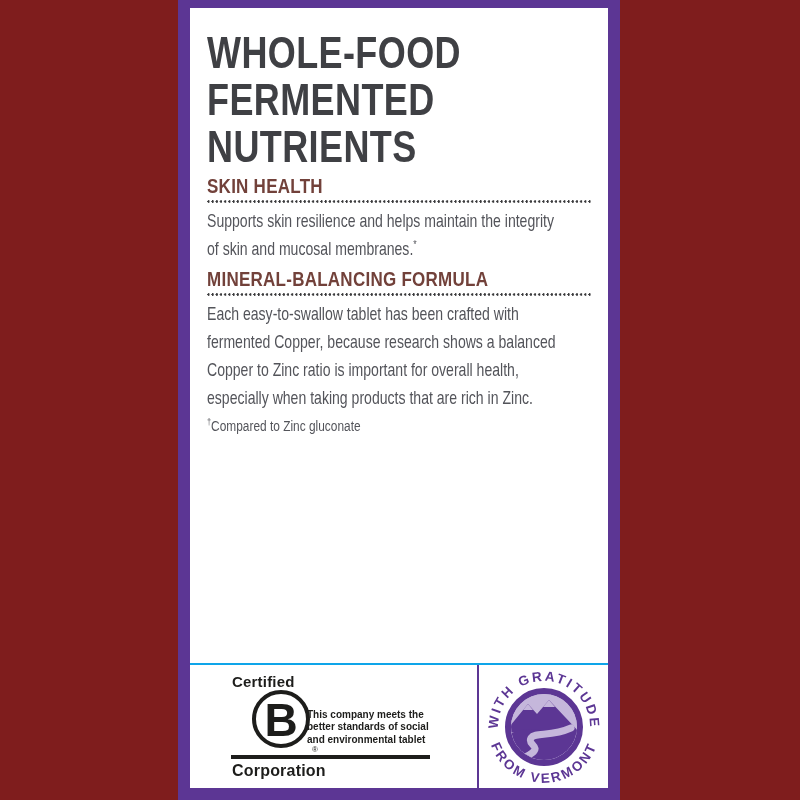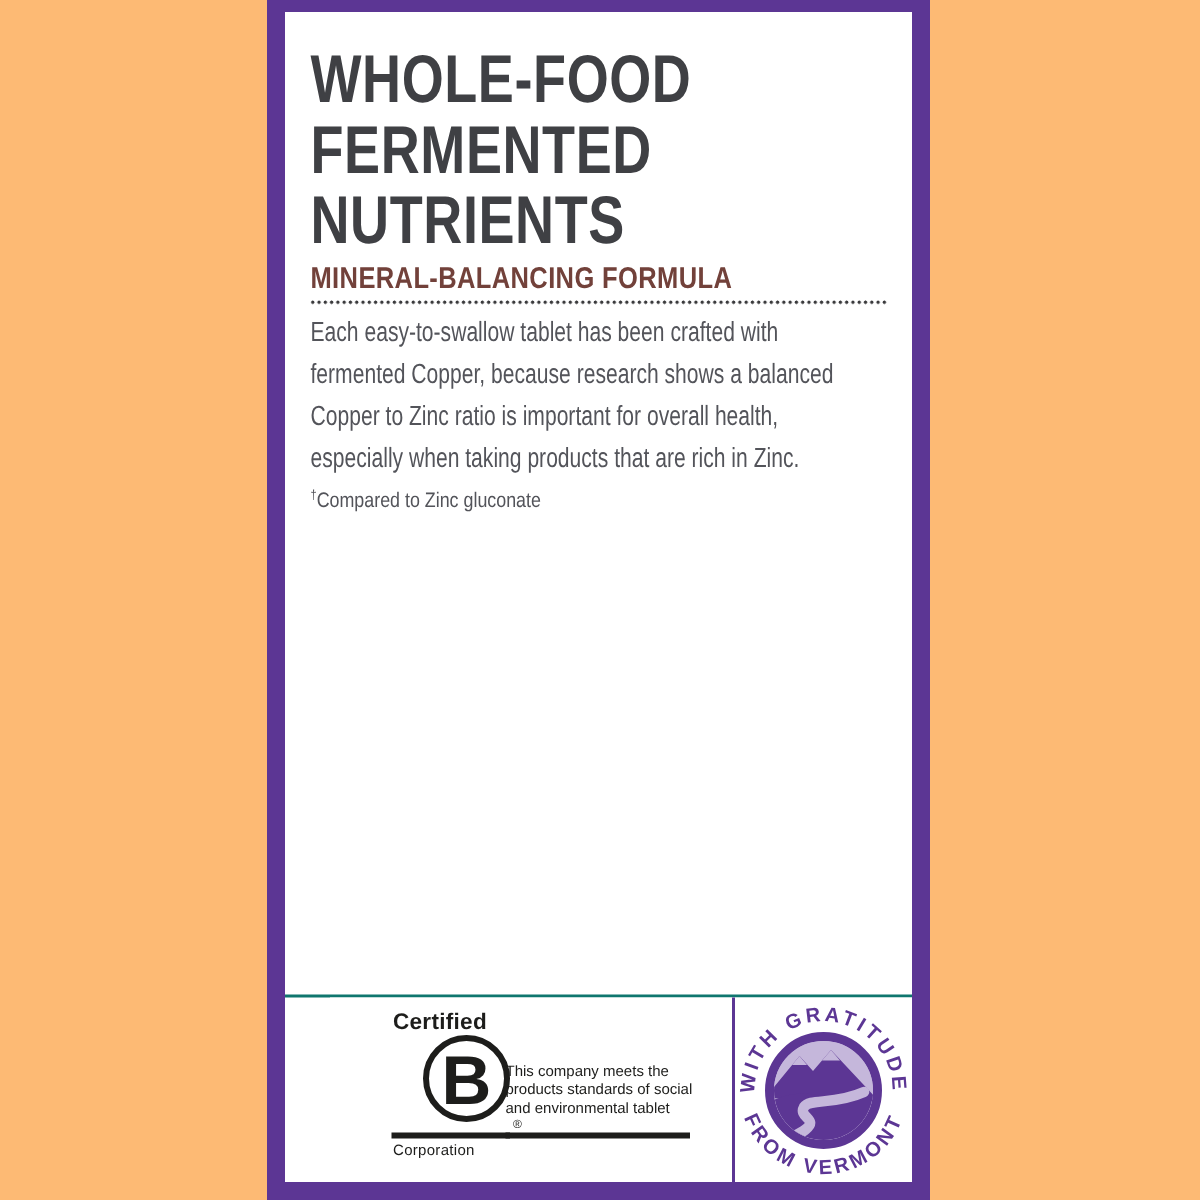--- a/index.html
+++ b/index.html
@@ -1,17 +1,17 @@
 <!DOCTYPE html>
 <html><head>
 <meta charset="utf-8">
 <style>
   * { margin:0; padding:0; box-sizing:border-box; }
   html,body { width:800px; height:800px; background:#ffffff; font-family:"Liberation Sans", sans-serif; }
-  .stage { position:relative; width:800px; height:800px; background:#fdba74; overflow:hidden; }
+  .stage { position:relative; width:800px; height:800px; background:#7f1d1d; overflow:hidden; }
 
   .label {
     position:absolute; left:178px; top:0; width:442px; height:800px;
     background:#fff;
     border-style:solid; border-color:#5c3694;
     border-width:8px 12px 12px 12px;
     display:flex; flex-direction:column;
   }
 
   .content { height:655px; padding:0 16px 0 17px; overflow:hidden; }
@@ -45,50 +45,58 @@
   }
   .body-line { white-space:nowrap; height:28px; }
   sup { font-size:62%; vertical-align:super; line-height:0; }
 
   .footnote {
     margin-top:6px;
     transform:scaleX(0.85); transform-origin:0 0;
     color:#53545a; font-size:14px; line-height:16px; white-space:nowrap;
   }
 
-  .bottom { height:125px; border-top:2px solid #0f766e; display:flex;padding-left:30px; }
+  .bottom { height:125px; border-top:2px solid #0ea5e9; display:flex; }
   .bcorp-cell { width:289px; border-right:2px solid #5c3694; position:relative; background:#fff; }
   .vermont-cell { flex:1; display:flex; align-items:center; justify-content:center; background:#fff; }
 
   .certified { position:absolute; left:42px; top:8px; color:#1d1d1b; font-weight:bold; font-size:15px; letter-spacing:0.2px; }
   .b-circle { position:absolute; left:60px; top:23px; }
   .b-line-left { position:absolute; left:41px; top:90px; width:79px; height:4px; background:#1d1d1b; }
   .reg-mark { position:absolute; left:122px; top:80px; font-size:8px; color:#1d1d1b; }
-  .corporation { position:absolute; left:42px; top:97px; color:#1d1d1b; font-weight:normal; font-size:10px; letter-spacing:0.2px; }
-  .tagline { position:absolute; left:117px; top:44px; color:#1d1d1b; font-weight:normal; font-size:10px; line-height:12.3px; }
+  .corporation { position:absolute; left:42px; top:97px; color:#1d1d1b; font-weight:bold; font-size:16px; letter-spacing:0.2px; }
+  .tagline { position:absolute; left:117px; top:44px; color:#1d1d1b; font-weight:bold; font-size:10px; line-height:12.3px; }
   .tagline div { white-space:nowrap; }
   .b-line-right { position:absolute; left:117px; top:90px; width:123px; height:4px; background:#1d1d1b; }
 
   .arc-text { font-family:"Liberation Sans", sans-serif; font-weight:bold; font-size:13.5px; fill:#5c3694; letter-spacing:2.3px; }
   .b-letter { font-family:"Liberation Sans", sans-serif; font-weight:bold; font-size:46px; fill:#1d1d1b; }
 </style>
 </head>
 <body>
 
 <div class="stage">
   <div class="label">
     <div class="content">
 
       <div class="title">
         <div class="title-line">WHOLE-FOOD</div>
         <div class="title-line">FERMENTED</div>
         <div class="title-line">NUTRIENTS</div>
       </div>
 
 
+      <div>
+        <div class="sec-heading mt-sec">SKIN HEALTH</div>
+        <div class="dots"></div>
+        <div class="sec-body">
+          <div class="body-line">Supports skin resilience and helps maintain the integrity</div>
+          <div class="body-line"><span>of skin and mucosal membranes.</span><sup>*</sup></div>
+        </div>
+      </div>
 
 
       <div>
         <div class="sec-heading mt-sec">MINERAL-BALANCING FORMULA</div>
         <div class="dots"></div>
         <div class="sec-body">
           <div class="body-line">Each easy-to-swallow tablet has been crafted with</div>
           <div class="body-line">fermented Copper, because research shows a balanced</div>
           <div class="body-line">Copper to Zinc ratio is important for overall health,</div>
           <div class="body-line">especially when taking products that are rich in Zinc.</div>
@@ -104,21 +112,21 @@
         <div class="certified">Certified</div>
         <svg class="b-circle" width="62" height="62" viewBox="0 0 62 62">
           <circle cx="31" cy="31" r="27" fill="none" stroke="#1d1d1b" stroke-width="4"></circle>
           <text class="b-letter" x="31" y="48" text-anchor="middle">B</text>
         </svg>
         <div class="b-line-left"></div>
         <div class="reg-mark">®</div>
         <div class="corporation">Corporation</div>
         <div class="tagline">
           <div>This company meets the</div>
-          <div>products standards of social</div>
+          <div>better standards of social</div>
           <div>and environmental tablet</div>
         </div>
         <div class="b-line-right"></div>
       </div>
 
       <div class="vermont-cell">
         <svg width="118" height="118" viewBox="0 0 118 118">
           <defs>
             <clipPath id="sceneClip">
                 <circle cx="59" cy="59" r="33"></circle>

